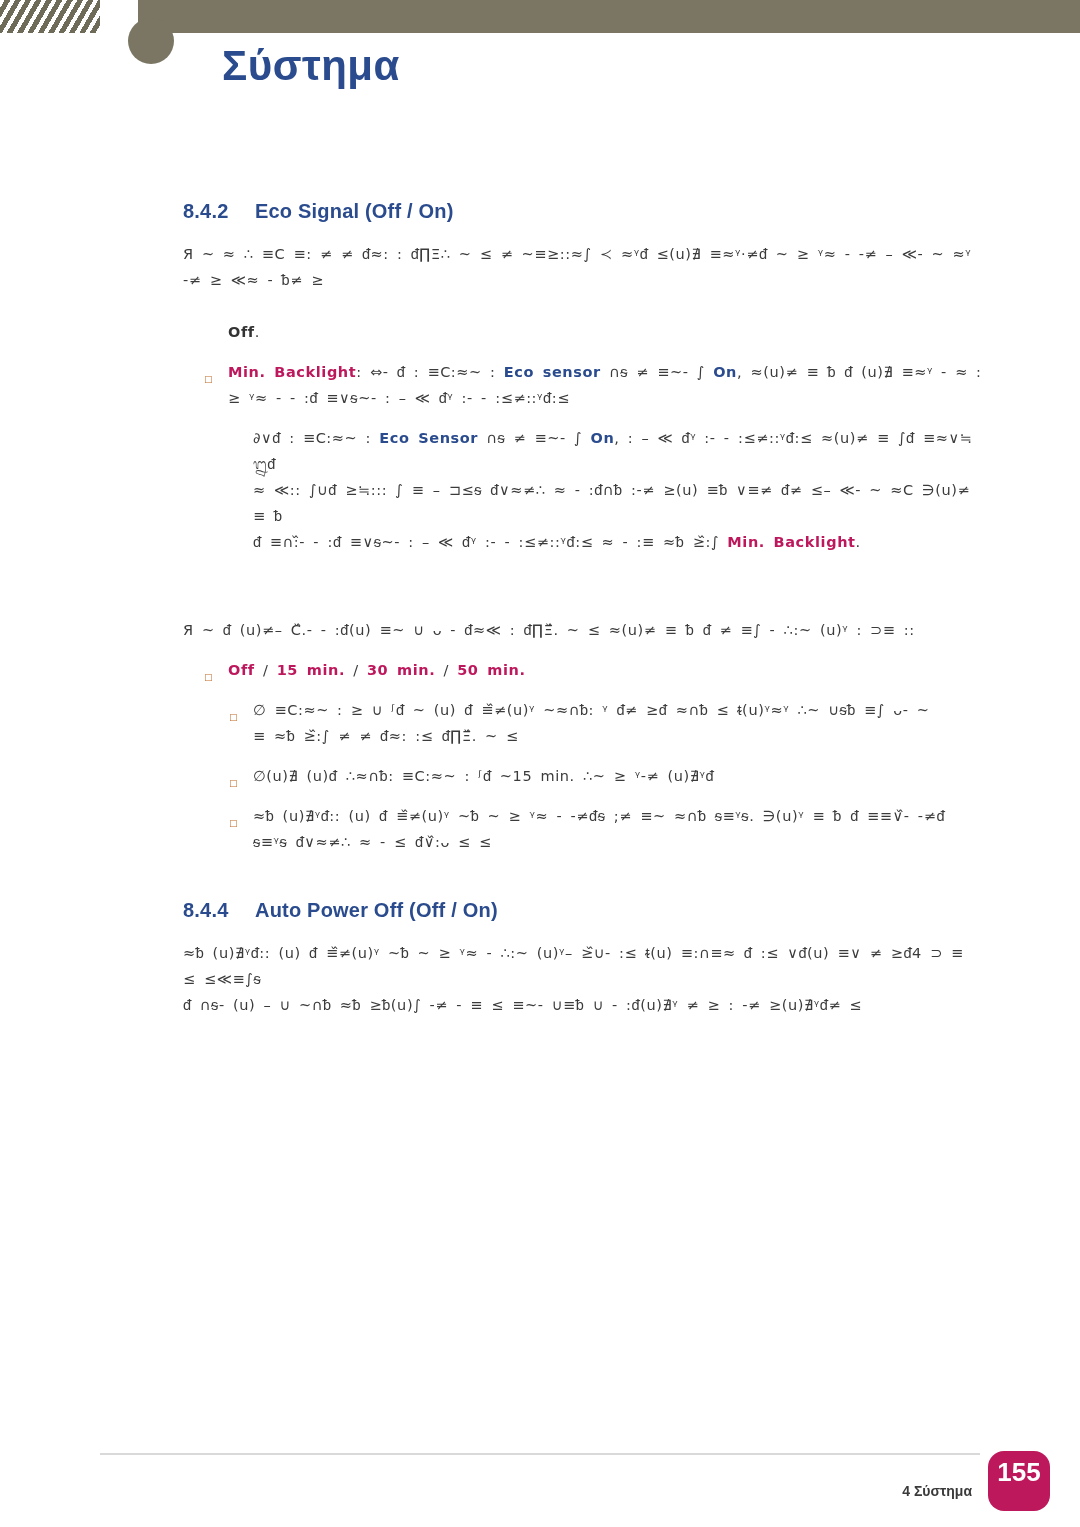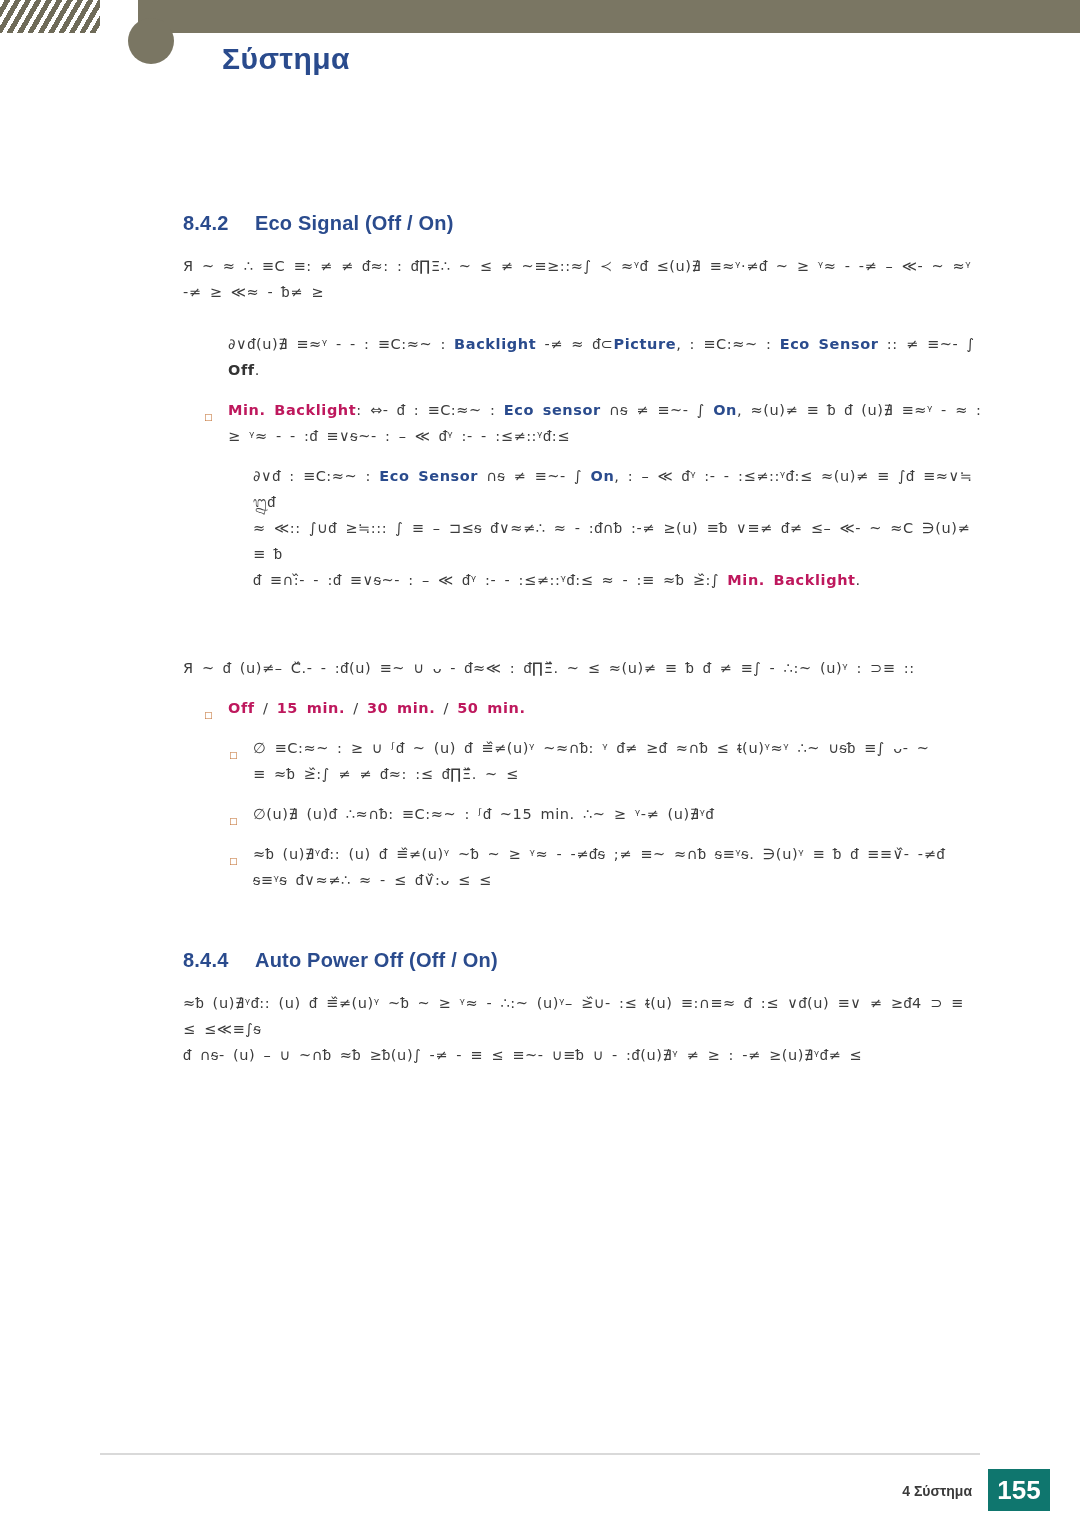--- a/index.html
+++ b/index.html
@@ -42,40 +42,40 @@
   .header-circle {
     position: absolute;
     top: 18px; left: 128px;
     width: 46px; height: 46px;
     border-radius: 50%;
     background: #7a7663;
   }
   .header-title {
     position: absolute;
     top: 42px; left: 222px;
-    font-size: 30px;
+    font-size: 42px;
     font-weight: bold;
     color: #2a4b8d;
     letter-spacing: 0.5px;
   }
 
   
   .content {
     position: absolute;
     top: 200px; left: 0;
     width: 1080px;
   }
   .sec-head {
     margin: 0 0 0 183px;
     font-size: 20px;
     font-weight: bold;
     color: #2a4b8d;
     letter-spacing: 0.2px;
   }
-  .sec-head .num { display: inline-block; min-width: 72px; margin-top: 12px; }
+  .sec-head .num { display: inline-block; min-width: 72px; }
 
   .body-block {
     margin: 18px 0 0 183px;
     width: 790px;
   }
   .scrambled {
     font-size: 14.5px;
     color: #3b3b3b;
     line-height: 26px;
     letter-spacing: 0.6px;
@@ -112,27 +112,28 @@
   .footer-label {
     position: absolute;
     right: 108px; bottom: 28px;
     font-size: 14px;
     font-weight: bold;
     color: #3a3a3a;
   }
   .footer-page {
     position: absolute;
     right: 30px; bottom: 16px;
-    width: 62px; height: 42px;
-    background: #0f766e;
+    width: 62px; height: 60px;
+    background: #be185d;
     color: #ffffff;
     font-size: 26px;
     font-weight: bold;
     text-align: center;
     line-height: 42px;
+    border-radius: 16px;
   }
 </style>
 </head>
 <body>
 
 <div class="page">
 
   <div class="header-bar">
     <div class="header-hatch"></div>
     <div class="header-white-block"></div>
@@ -142,21 +143,20 @@
 
   <div class="content">
 
     <h2 class="sec-head">
       <span class="num">8.4.2</span><span>Eco Signal (Off / On)</span>
     </h2>
     <div class="body-block">
       <div class="scrambled" id="p-0-0"><span>Я ~  ≈  ∴ ≡Ⅽ  ≡:   ≠ ≠ ᵭ≈:   :   ᵭ∏Ξ∴ ~ ≤ ≠ ~≡≥::≈∫    ≺  ≈ᵞᵭ ≤(u)∄    ≡≈ᵞ·≠ᵭ   ~  ≥ ᵞ≈ -    -≠ – ≪- ~ ≈ᵞ</span></div>
       <div class="scrambled" id="p-0-1"><span>-≠ ≥  ≪≈ - ᵬ≠ ≥</span></div>
       <div class="gap-m"></div>
-      <div class="scrambled indent-1" id="p-0-2"><span>∂∨ᵭ(u)∄   ≡≈ᵞ  -  - : ≡Ⅽ:≈~ : </span><span class="kw-blue">Backlight</span><span>  -≠ ≈ ᵭ⊂</span><span class="kw-blue">Picture</span><span>,  : ≡Ⅽ:≈~ : </span><span class="kw-blue">Eco Sensor</span><span> ::  ≠ ≡~- ∫</span></div>
       <div class="scrambled indent-1" id="p-0-3"><span class="kw-dark">Off</span><span>.</span></div>
       <div class="gap-s"></div>
       <div class="scrambled indent-1 bullet-row" id="p-0-4"><span class="dot">□</span><span class="kw-orange">Min. Backlight</span><span>:  ⇔-  ᵭ : ≡Ⅽ:≈~ : </span><span class="kw-blue">Eco sensor</span><span> ∩ᵴ ≠ ≡~- ∫    </span><span class="kw-blue">On</span><span>, ≈(u)≠ ≡ ᵬ   ᵭ (u)∄    ≡≈ᵞ  -  ≈ :</span></div>
       <div class="scrambled indent-1" id="p-0-5"><span>≥ ᵞ≈ -   - :ᵭ ≡∨ᵴ~- : – ≪  ᵭᵞ :-   - :≤≠::ᵞᵭ:≤</span></div>
       <div class="gap-s"></div>
       <div class="scrambled indent-2" id="p-0-6"><span>∂∨ᵭ : ≡Ⅽ:≈~ : </span><span class="kw-blue">Eco Sensor</span><span> ∩ᵴ ≠ ≡~- ∫    </span><span class="kw-blue">On</span><span>, : – ≪   ᵭᵞ :-   - :≤≠::ᵞᵭ:≤ ≈(u)≠ ≡ ∫ᵭ   ≡≈∨≒ ᬍᵭ</span></div>
       <div class="scrambled indent-2" id="p-0-7"><span>≈ ≪:: ∫∪ᵭ   ≥≒::: ∫  ≡ – ⊐≤ᵴ   ᵭ∨≈≠∴  ≈ - :ᵭ∩ᵬ    :-≠ ≥(u) ≡ᵬ ∨≡≠ ᵭ≠ ≤– ≪- ~ ≈Ⅽ ∋(u)≠ ≡ ᵬ</span></div>
       <div class="scrambled indent-2" id="p-0-8"><span>ᵭ   ≡∩:᷈- - :ᵭ ≡∨ᵴ~- : – ≪  ᵭᵞ :-   - :≤≠::ᵞᵭ:≤ ≈ - :≡  ≈ᵬ ≥᷈:∫ </span><span class="kw-orange">Min. Backlight</span><span>.</span></div>
     </div>
 

